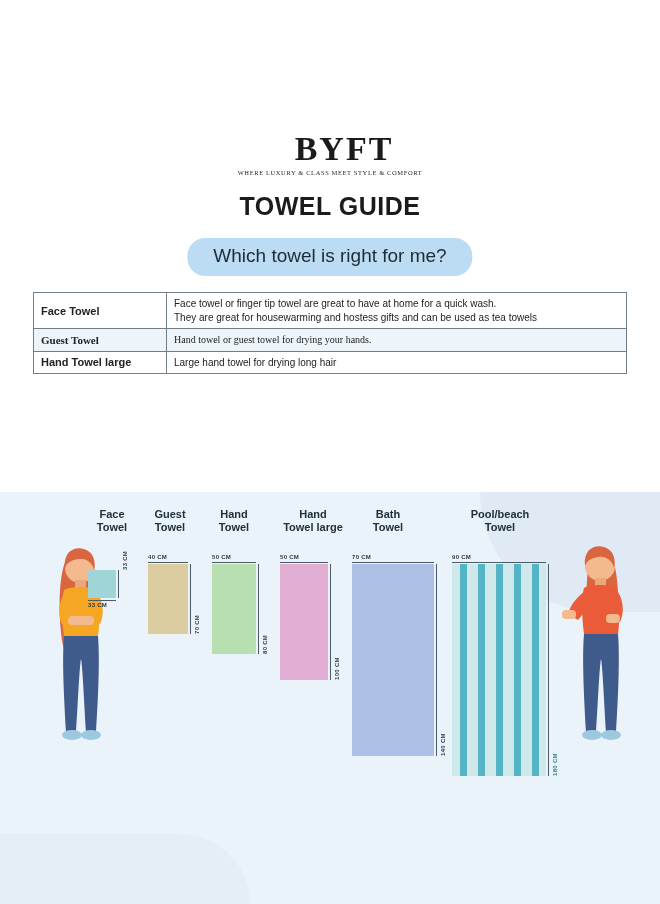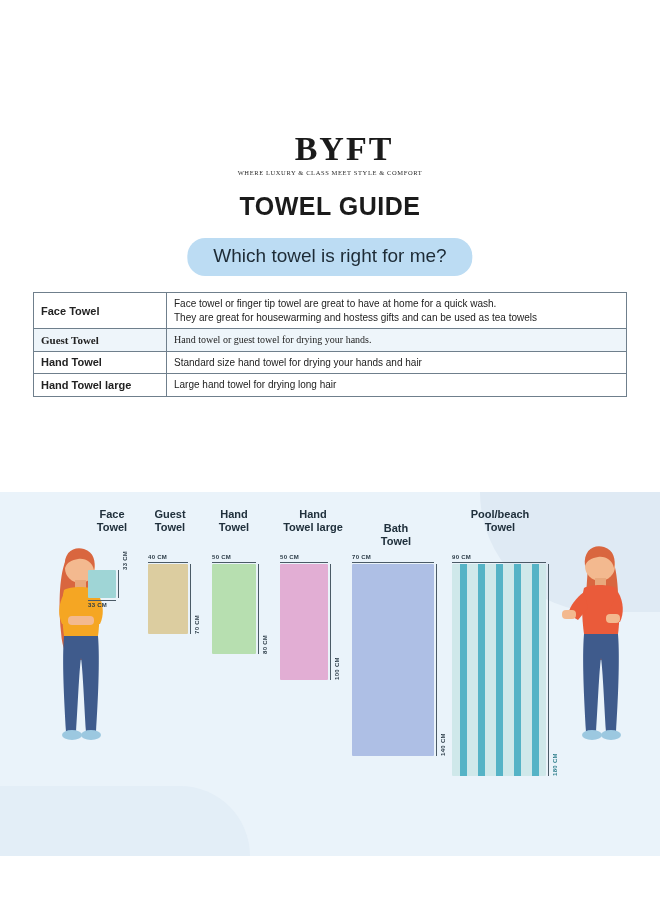--- a/index.html
+++ b/index.html
@@ -103,21 +103,21 @@
   .table td.desc {
     line-height: 1.35;
   }
 
   
   .panel {
     position: absolute;
     left: 0;
     top: 492px;
     width: 660px;
-    height: 364px;
+    height: 412px;
     background: #eaf3fa;
     overflow: hidden;
   }
   .panel-corner {
     position: absolute;
     right: 0;
     top: 0;
     width: 180px;
     height: 120px;
     background: #dfeaf4;
@@ -192,39 +192,35 @@
     <tbody>
       <tr>
         <td class="label">Face Towel</td>
         <td class="desc">Face towel or finger tip towel are great to have at home for a quick wash.<br>They are great for housewarming and hostess gifts and can be used as tea towels</td>
       </tr>
       <tr class="shade">
         <td class="label">Guest Towel</td>
         <td class="desc">Hand towel or guest towel for drying your hands.</td>
       </tr>
       <tr>
-        <td class="label">Hand Towel</td>
-        <td class="desc">Standard size hand towel for drying your hands and hair</td>
-      </tr>
-      <tr>
         <td class="label">Hand Towel large</td>
         <td class="desc">Large hand towel for drying long hair</td>
       </tr>
     </tbody>
   </table>
 
   <div class="panel">
     <div class="panel-corner"></div>
     <div class="panel-corner2"></div>
 
     <div class="col-head" style="left:80px;  top:16px; width:64px;">Face<br>Towel</div>
     <div class="col-head" style="left:138px; top:16px; width:64px;">Guest<br>Towel</div>
     <div class="col-head" style="left:202px; top:16px; width:64px;">Hand<br>Towel</div>
     <div class="col-head" style="left:266px; top:16px; width:94px;">Hand<br>Towel large</div>
-    <div class="col-head" style="left:364px; top:16px; width:64px;margin-top:14px;">Bath<br>Towel</div>
+    <div class="col-head" style="left:356px; top:16px; width:64px;">Bath<br>Towel</div>
     <div class="col-head" style="left:446px; top:16px; width:108px;">Pool/beach<br>Towel</div>
 
     <div class="person" style="left:38px; top:40px;">
       <svg width="90" height="260" viewBox="0 0 90 260">
 
         <path d="M28 28 C22 40 20 70 23 100 C24 118 30 126 34 128 L52 128 C56 118 56 96 55 80 L52 36 Z" fill="#d9663f"></path>
 
         <circle cx="42" cy="36" r="15" fill="#f3b98f"></circle>
 
         <path d="M27 36 C25 20 36 14 46 17 C56 20 58 30 56 38 C54 30 48 26 40 27 C34 28 29 30 27 36 Z" fill="#d9663f"></path>

